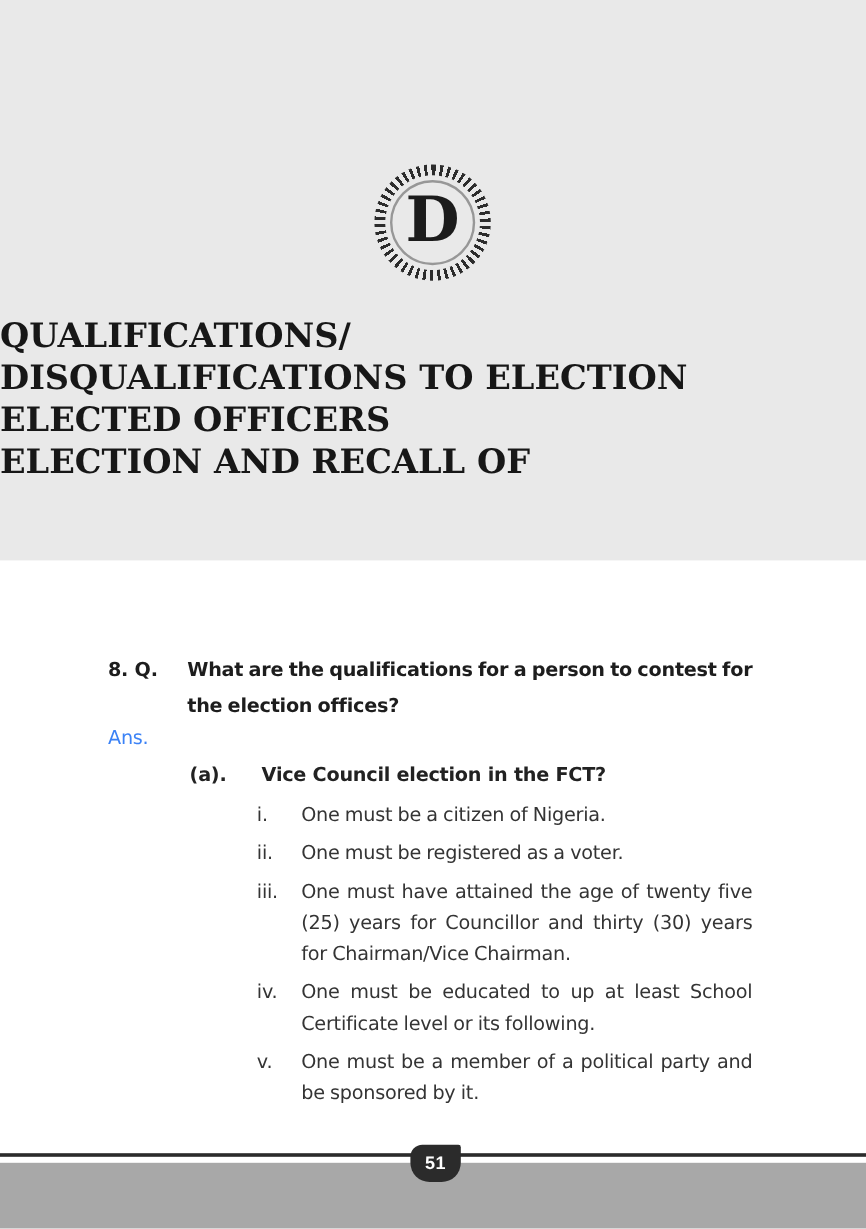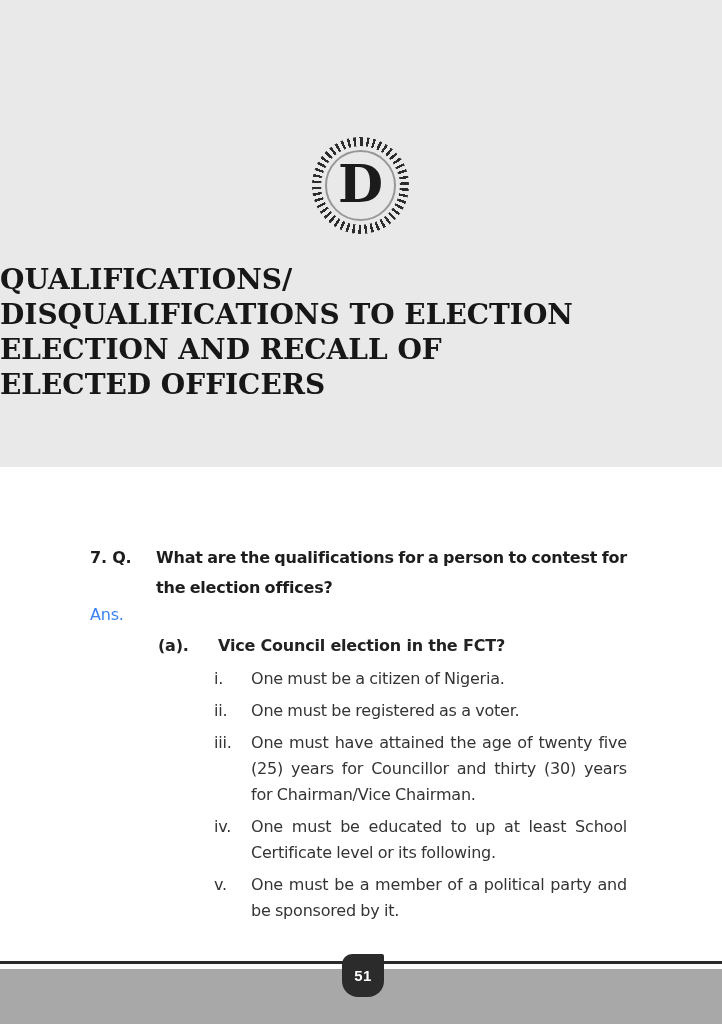--- a/index.html
+++ b/index.html
@@ -141,21 +141,21 @@
     top: 969px;
     width: 722px;
     height: 55px;
     background: #a8a8a8;
   }
   .page-badge {
     position: absolute;
     left: 342px;
     top: 954px;
     width: 42px;
-    height: 43px;
+    height: 31px;
     background: #2b2b2b;
     border-radius: 10px 2px 16px 16px;
     display: flex;
     align-items: center;
     justify-content: center;
     z-index: 2;
   }
   .page-number {
     font-family: "Liberation Sans", sans-serif;
     font-weight: bold;
@@ -174,29 +174,29 @@
       <div class="seal-cover">
         <div class="seal-inner">
           <span class="seal-letter">D</span>
         </div>
       </div>
     </div>
 
     <h1 class="page-title">
       <span class="title-line">QUALIFICATIONS/</span>
       <span class="title-line">DISQUALIFICATIONS TO ELECTION</span>
+      <span class="title-line">ELECTED OFFICERS</span>
       <span class="title-line">ELECTION AND RECALL OF</span>
-      <span class="title-line">ELECTED OFFICERS</span>
     </h1>
   </div>
 
   <div class="qa">
 
     <div class="question-row">
-      <span class="question-number">7. Q.</span>
+      <span class="question-number">8. Q.</span>
       <span class="question-text">What are the qualifications for a person to contest for the election offices?</span>
     </div>
 
     <div class="answer-label">Ans.</div>
 
     <div class="part">
       <div class="part-heading">
         <span class="part-label">(a).</span>
         <span class="part-heading-text">Vice Council election in the FCT?</span>
       </div>

